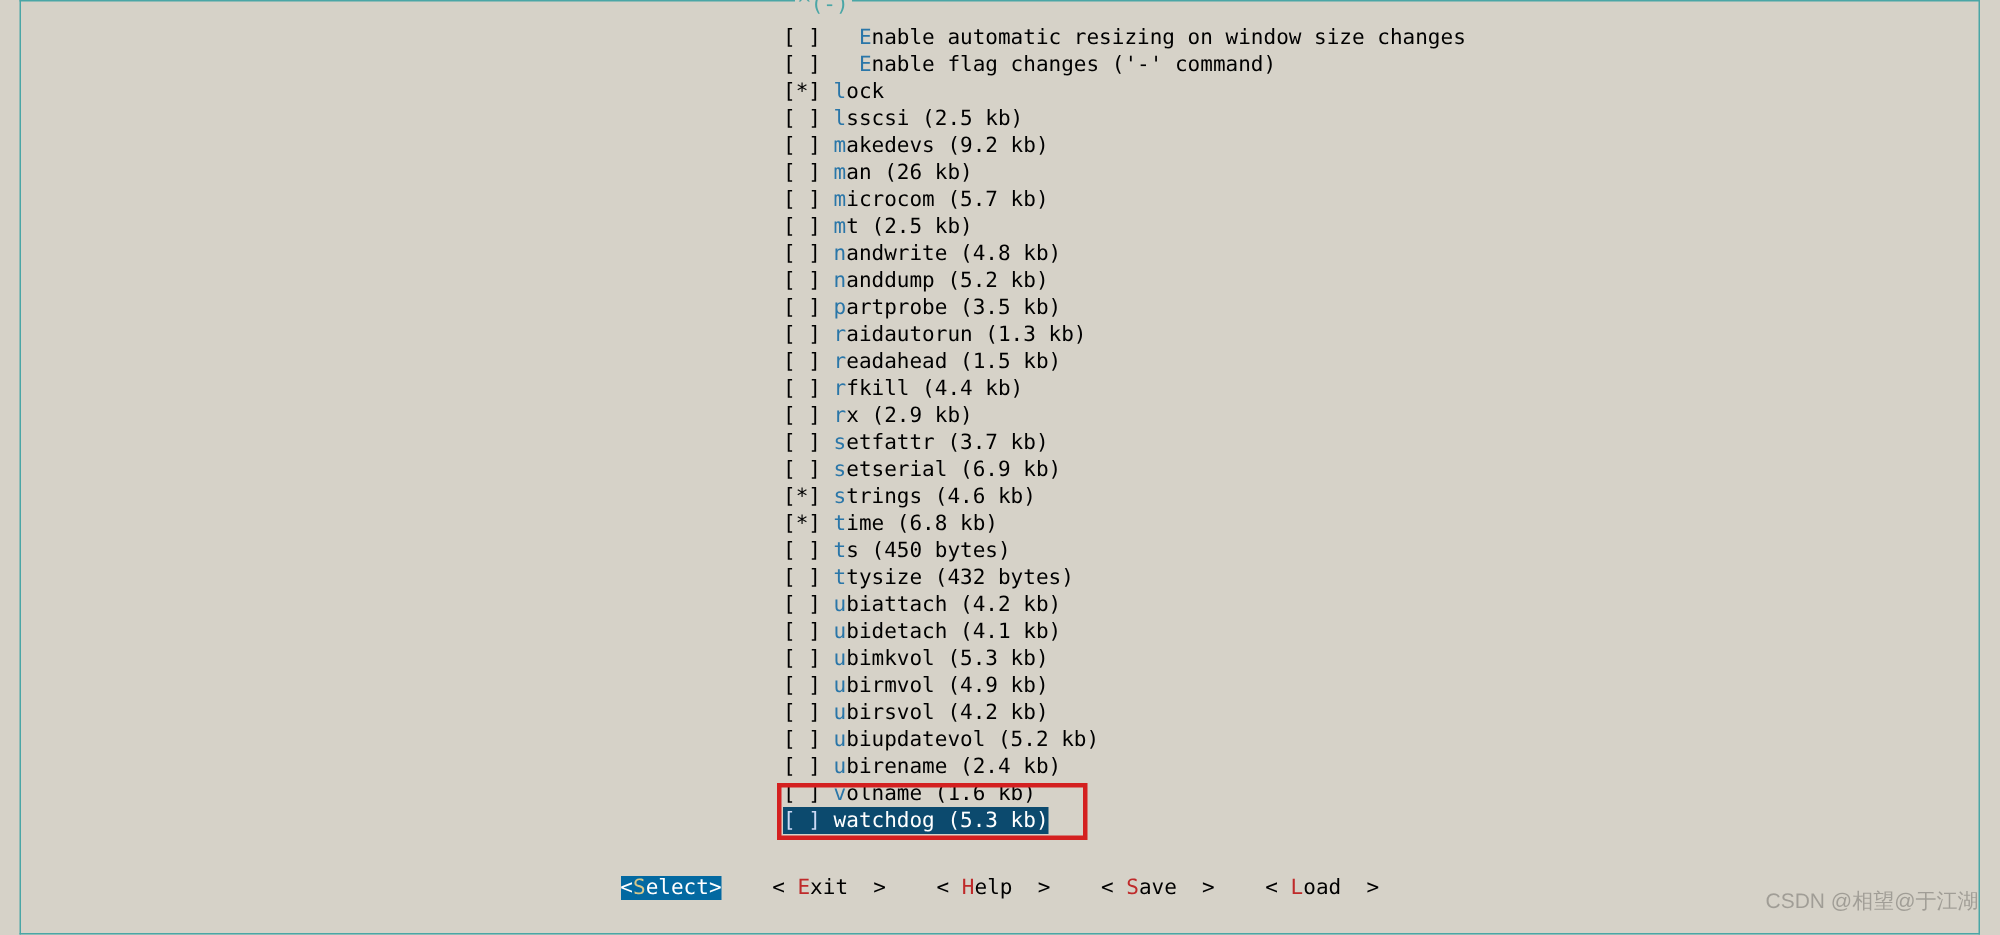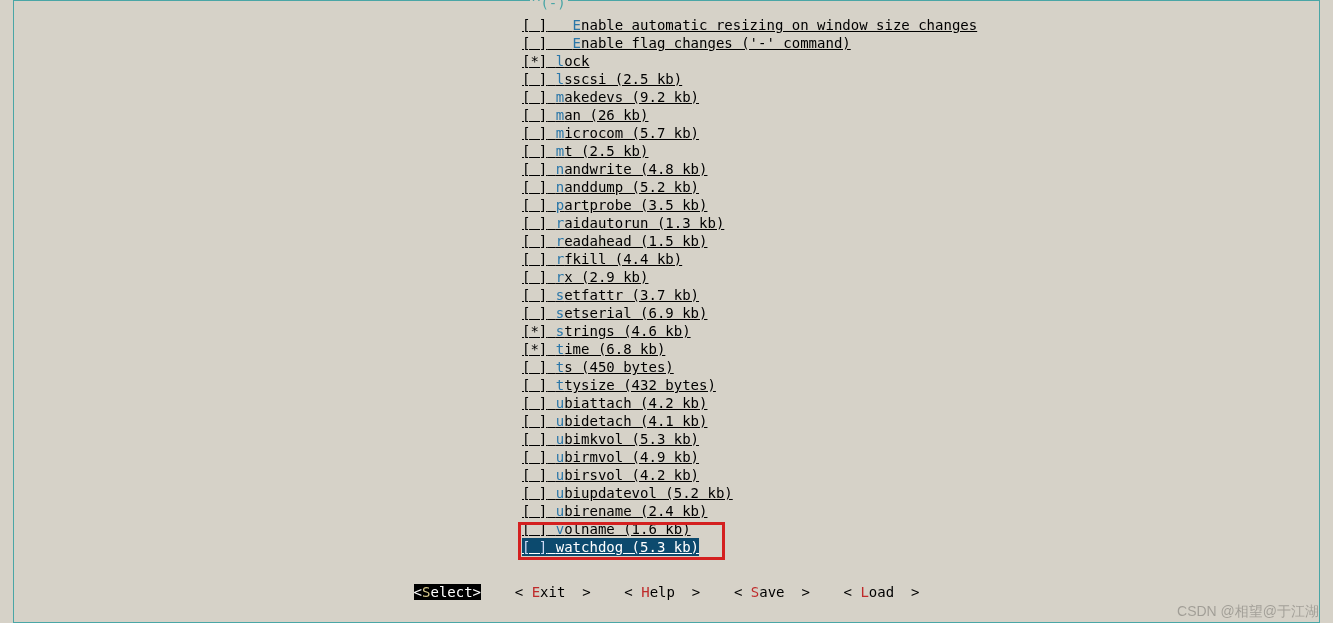--- a/index.html
+++ b/index.html
@@ -48,21 +48,20 @@
   }
   .scroll-ind .c { color: #4aa6a6; }
   .list {
     position: absolute;
     top: 16px;
     left: 522px;
   }
   .row {
     white-space: pre;
     color: #000;
-    text-decoration: underline;
   }
   .row .hot { color: #2a76a8; }
   .row.sel {
     background: #0c4a6e;
     color: #fff;
     display: inline-block;
   }
   .row.sel .hot { color: #fff; }
   .row.sel .dark { color: #ccd9f5; }
   .highlight-box {
@@ -75,27 +74,27 @@
     bottom: 22px;
     left: 0; right: 0;
     text-align: center;
     white-space: pre;
   }
   .btn {
     color: #000;
   }
   .btn .hot { color: #bf2a2a; }
   .btn.sel {
-    background: #000000;
+    background: #0369a1;
     color: #fff;
   }
   .btn.sel .hot { color: #d6c78a; }
   .watermark {
     position: absolute;
-    right: 14px; bottom: 3px;
+    right: 14px; bottom: 14px;
     color: rgba(0,0,0,0.25);
     font-family: Arial, sans-serif;
     font-size: 14px;
     pointer-events: none;
   }
 </style>
 </head>
 <body>
 
 <div class="panel-border-top"></div>

